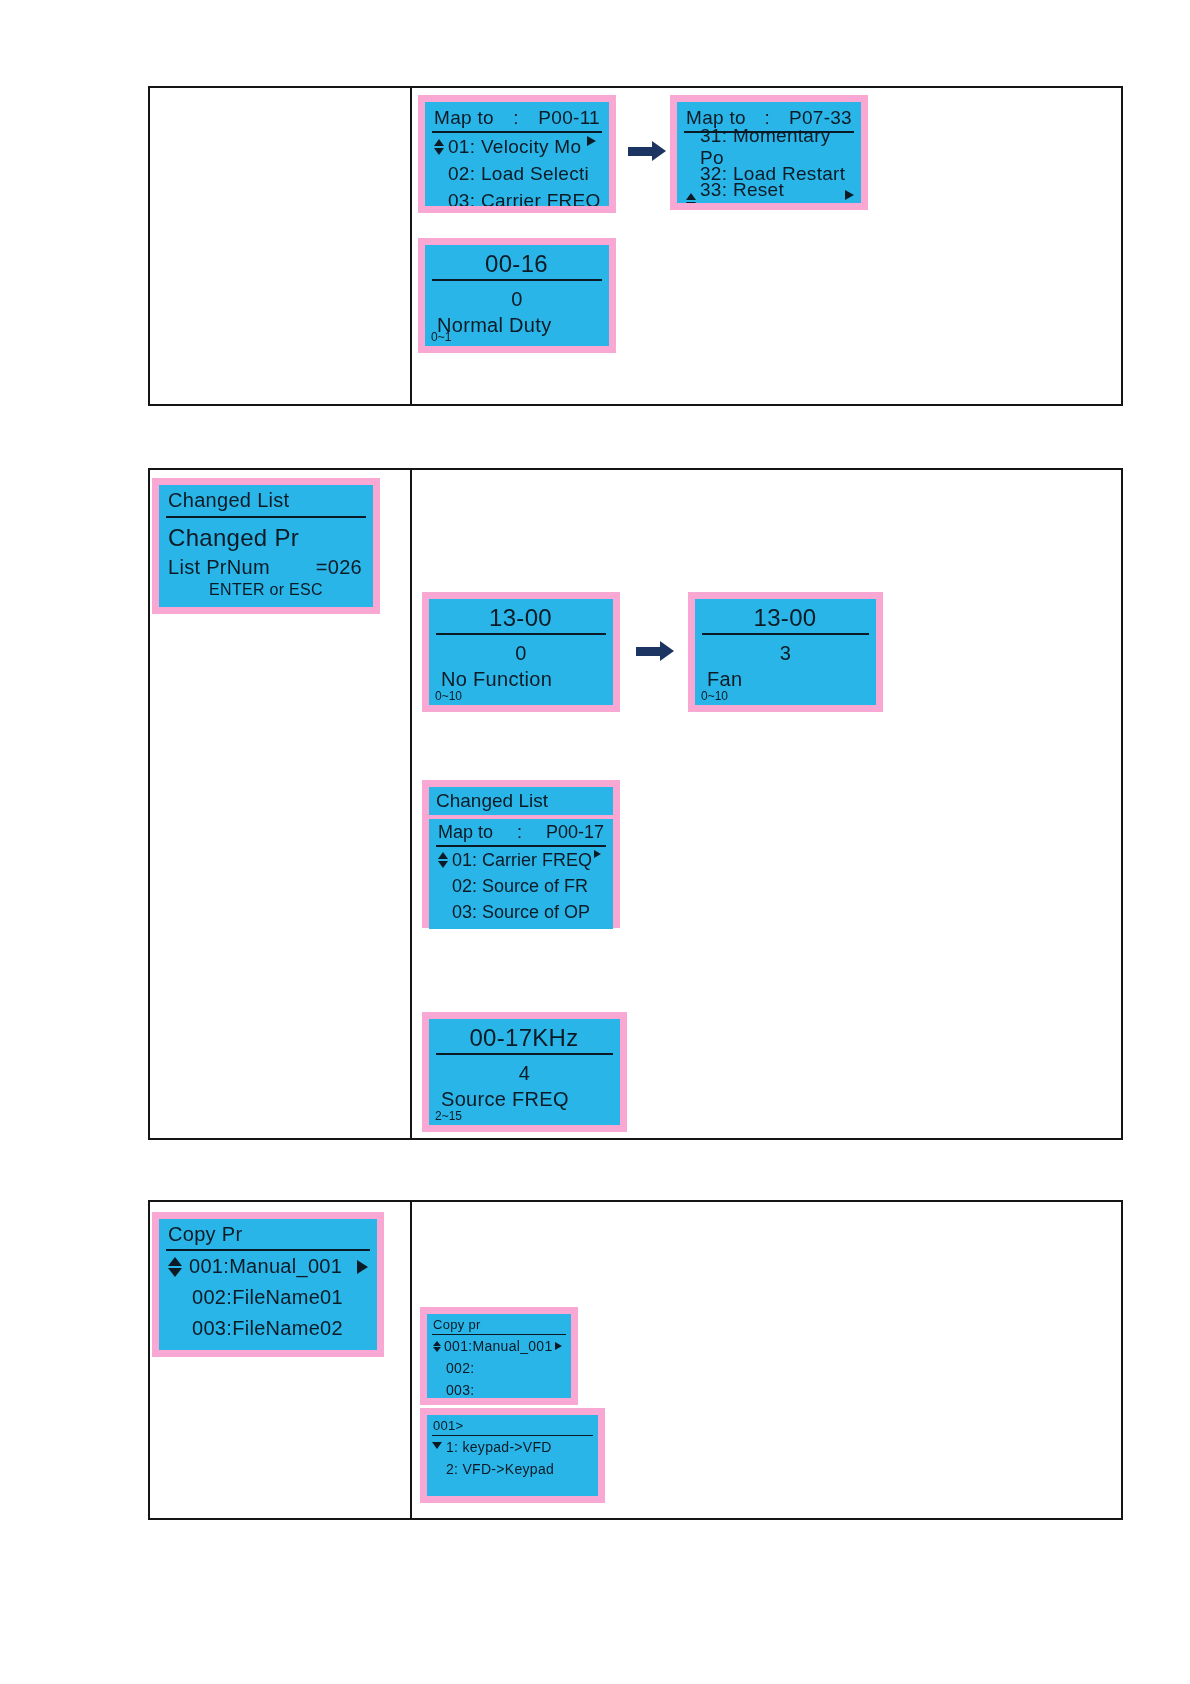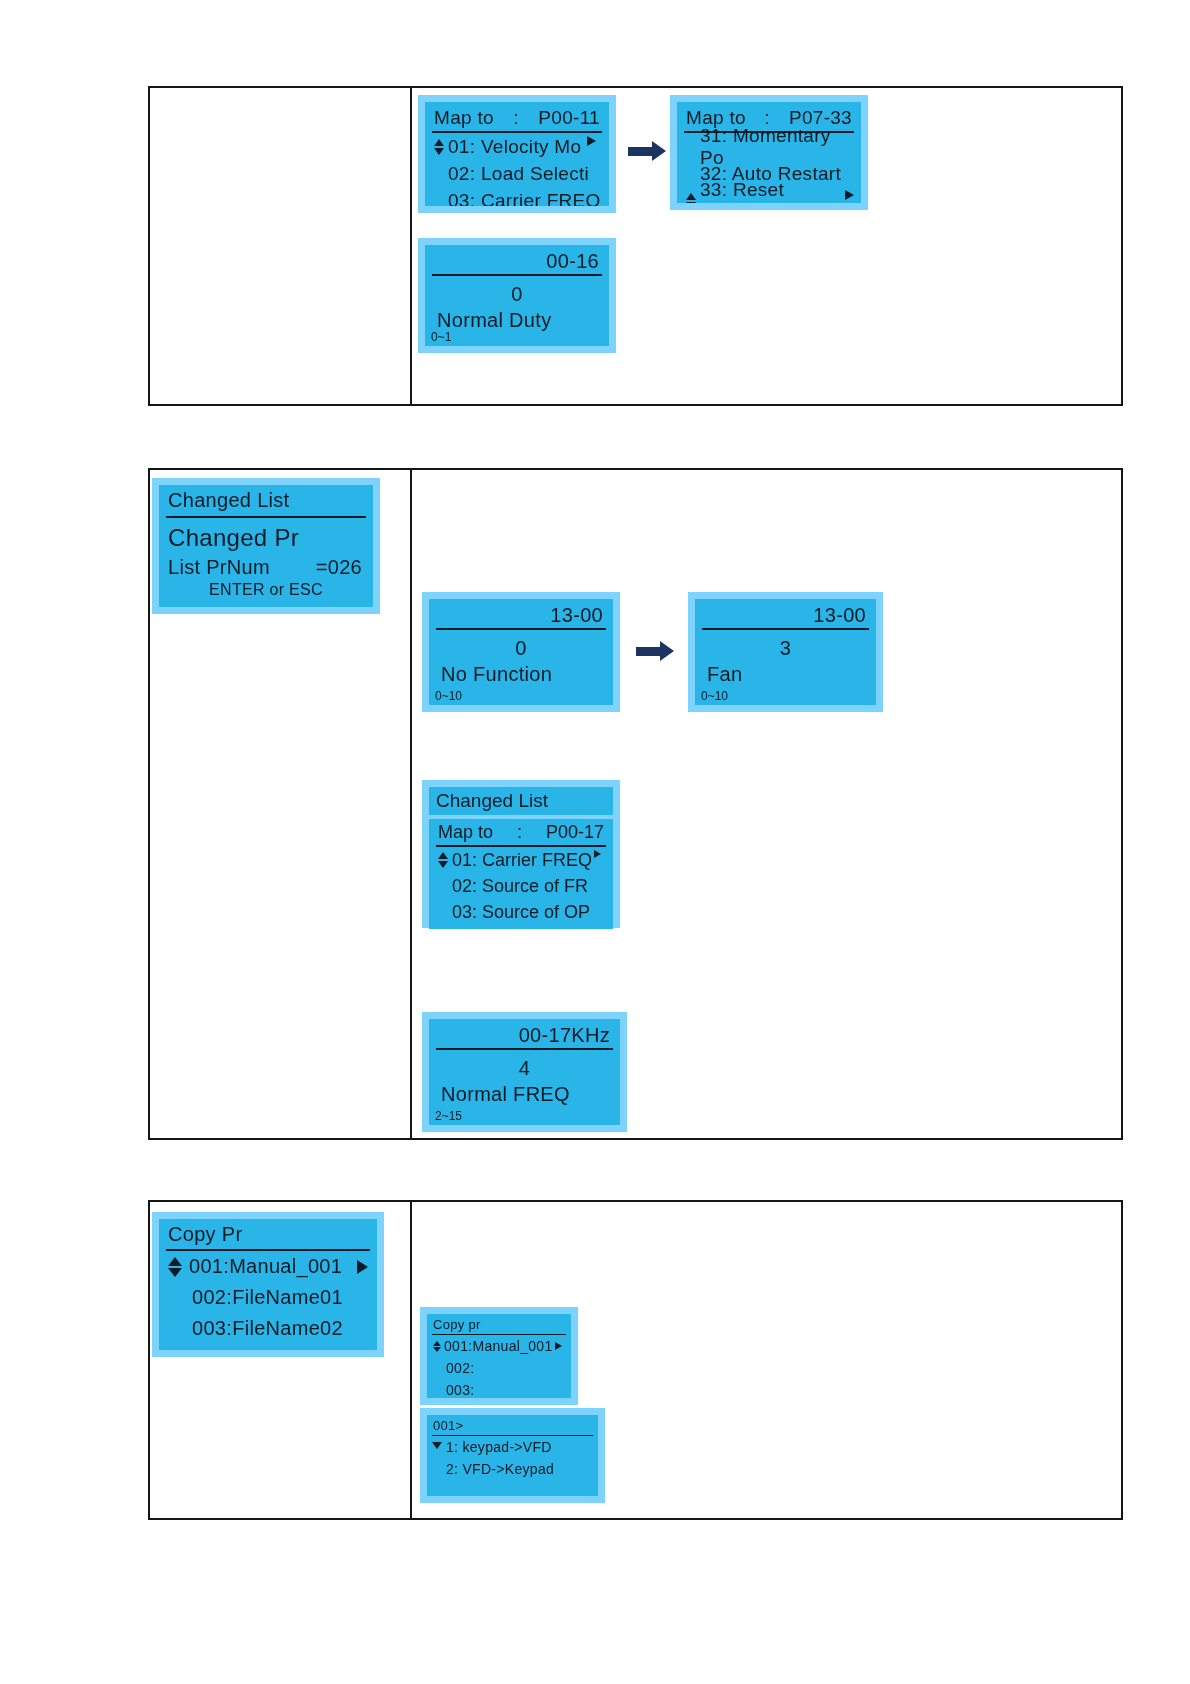--- a/index.html
+++ b/index.html
@@ -8,44 +8,44 @@
     position:relative;
     background:#ffffff;
     font-family:"Liberation Sans", sans-serif;
     color:#0b1b26;
     overflow:hidden;
   }
   .section { position:absolute; border:2px solid #151515; background:#fff; }
   .col-divider { position:absolute; top:0; bottom:0; width:2px; background:#151515; }
 
   
-  .screen { position:absolute; background:#7dd3fc; padding:7px; }
+  .screen { position:absolute; background:#f9a8d4; padding:7px; }
   .inner {
     width:100%; height:100%;
     background:#2ab5e8;
     position:relative;
     padding:1px 7px 2px 7px;
     letter-spacing:0.3px;
     overflow:hidden;
   }
 
   
   .m-hdr {
     display:flex; justify-content:space-between; align-items:baseline;
     border-bottom:2px solid #0b1b26;
     font-size:19px; padding:4px 2px 2px 2px;
   }
   .m-row { display:flex; align-items:center; height:27px; font-size:19px; }
   .m-row.indent { padding-left:16px; }
 
   
   .p-hdr {
-    display:flex; justify-content:flex-end; align-items:baseline;
+    display:flex; justify-content:center; align-items:baseline;
     border-bottom:2px solid #0b1b26;
-    font-size:20px; padding:4px 3px 1px 2px;
+    font-size:24px; padding:4px 3px 1px 2px;
   }
   .p-val { text-align:center; font-size:20px; margin-top:7px; }
   .p-label { font-size:20px; padding-left:5px; margin-top:3px; }
   .p-range { position:absolute; left:6px; bottom:2px; font-size:12px; letter-spacing:0; }
 
   
   .i-title { font-size:20px; border-bottom:2px solid #0b1b26; padding:3px 2px 4px 2px; }
   .i-line  { font-size:24px; padding:6px 2px 0 2px; }
   .i-line2 { display:flex; justify-content:space-between; font-size:20px; padding:4px 4px 0 2px; }
   .i-footer{ position:absolute; left:0; bottom:8px; width:100%; text-align:center; font-size:16px; }
@@ -129,21 +129,21 @@
   <div class="inner">
     <div class="m-hdr">
       <span>Map to</span>
       <span>:</span>
       <span>P07-33</span>
     </div>
     <div class="m-row indent">
       <span>31: Momentary Po</span>
     </div>
     <div class="m-row indent">
-      <span>32: Auto Restart</span>
+      <span>32: Load Restart</span>
     </div>
     <div class="m-row">
       <span class="ud">
           <i class="tu"></i>
           <i class="td"></i>
         </span>
       <span>33: Reset Resta</span>
       <i class="tr-ic raised"></i>
     </div>
   </div>
@@ -231,21 +231,21 @@
   </div>
 </div>
 
 <div class="screen" style="left:422px; top:1012px; width:205px; height:120px;">
   <div class="inner">
     <div class="p-hdr">
       <span>00-17</span>
       <span>KHz</span>
     </div>
     <div class="p-val">4</div>
-    <div class="p-label">Normal FREQ</div>
+    <div class="p-label">Source FREQ</div>
     <div class="p-range">2~15</div>
   </div>
 </div>
 
 <div class="section" style="left:148px; top:1200px; width:975px; height:320px;">
   <div class="col-divider" style="left:260px;"></div>
 </div>
 
 <div class="screen" style="left:152px; top:1212px; width:232px; height:145px;">
   <div class="inner">

